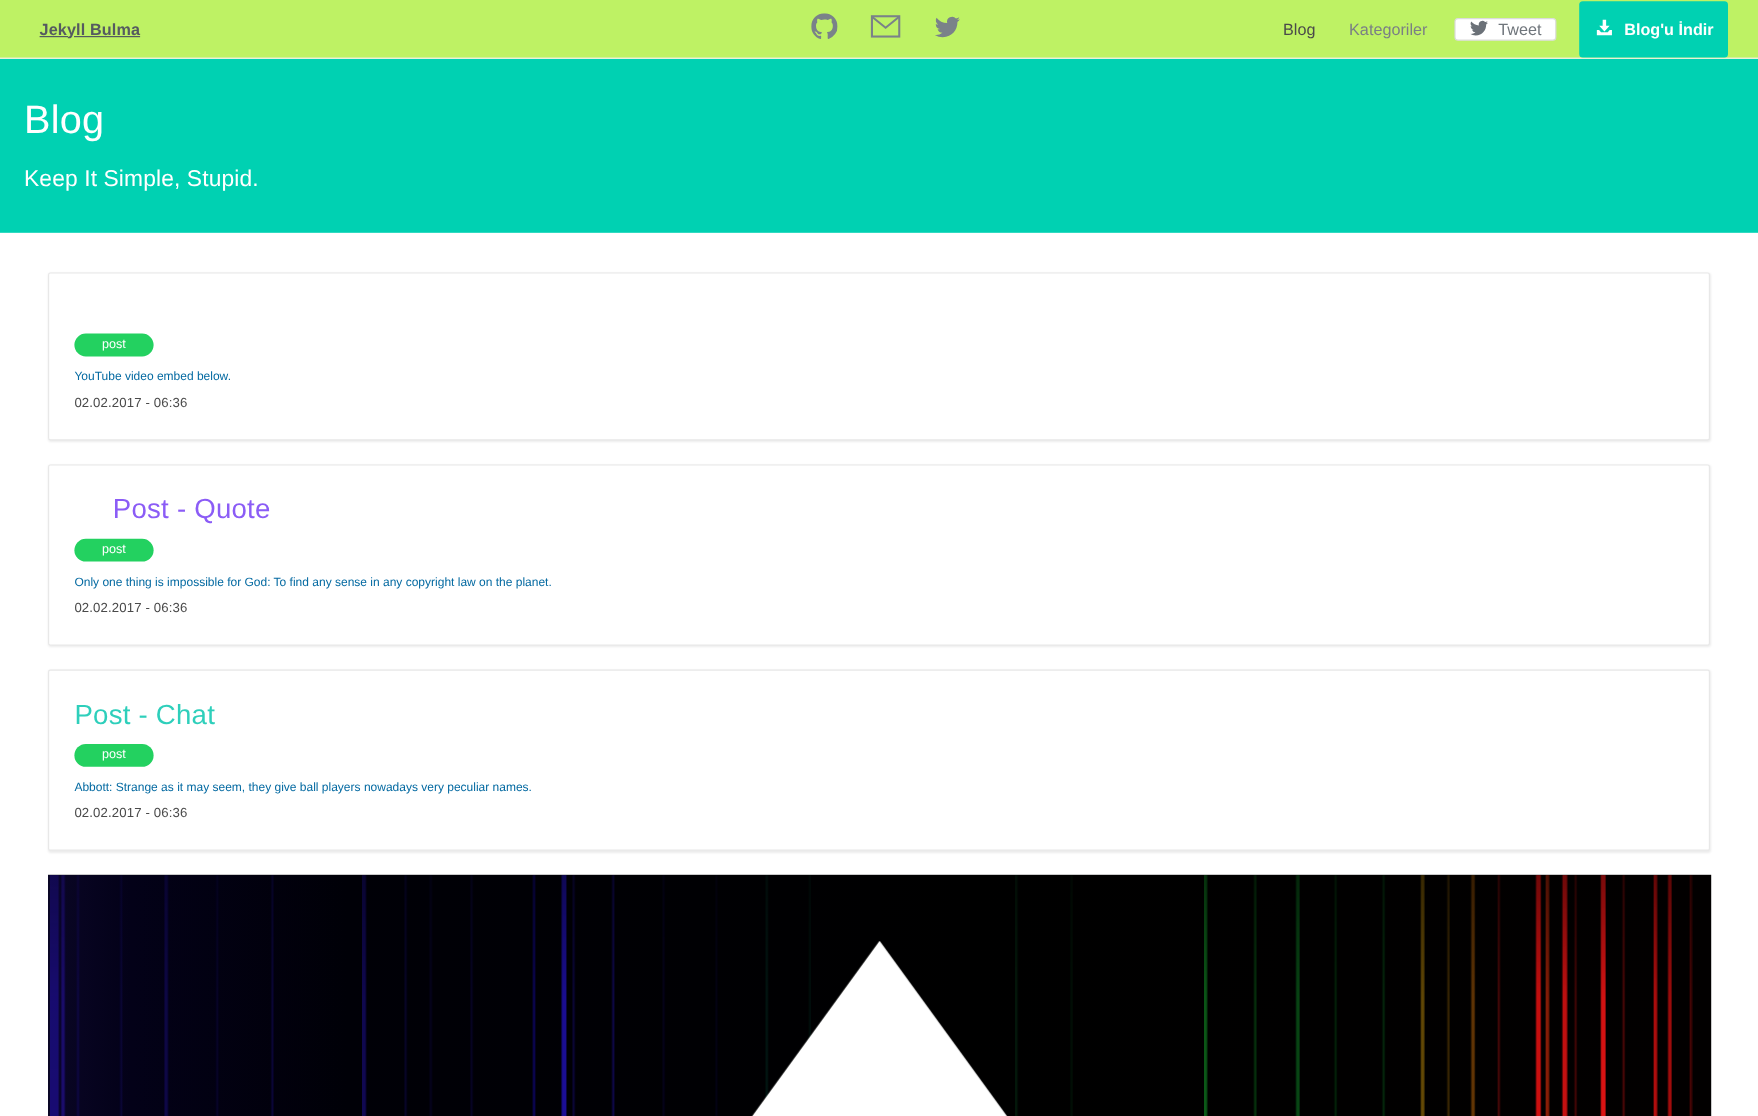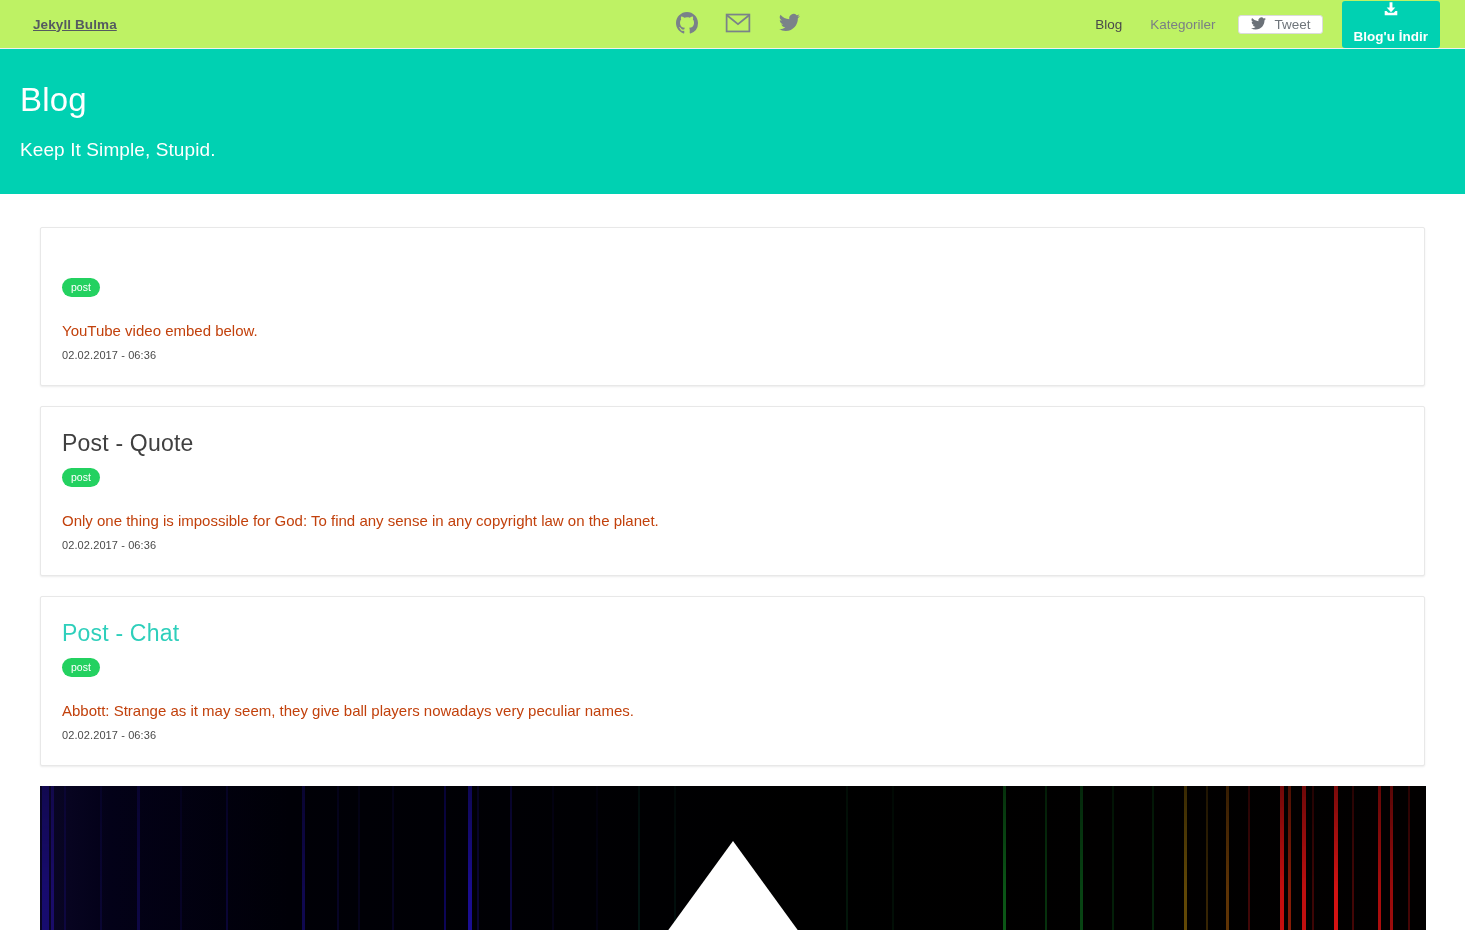--- a/index.html
+++ b/index.html
@@ -81,21 +81,20 @@
     margin-left: 19px;
     border: none;
     border-radius: 3px;
     background: #00d1b2;
     font-size: 13.5px;
     font-weight: bold;
     color: #ffffff;
     cursor: pointer;
     white-space: nowrap;
     font-family: inherit;
-    flex-direction: column;
   }
 
   
   .hero {
     height: 145px;
     background: #00d1b2;
     display: flex;
     flex-direction: column;
     justify-content: center;
     padding-left: 20px;
@@ -129,37 +128,37 @@
   }
   .card-title {
     font-size: 23px;
     font-weight: 300;
     text-decoration: none;
     display: inline-block;
     line-height: 1.25;
     letter-spacing: 0.2px;
   }
   .card-title.teal { color: #2ecfbb; }
-  .card-title.dark { color: #404040; }
+  .card-title.dark { color: #8b5cf6; margin-left: 32px; }
   .tag {
     display: inline-block;
     margin-top: 10px;
     background: #23d160;
     color: #ffffff;
     font-size: 10.5px;
     line-height: 19px;
     height: 19px;
-    padding: 0 9px;
+    padding: 0 23px;
     border-radius: 10px;
     vertical-align: middle;
   }
   .card-excerpt {
-    margin-top: 23px;
-    font-size: 15px;
-    color: #c2410c;
+    margin-top: 11px;
+    font-size: 10px;
+    color: #0369a1;
     line-height: 1.4;
   }
   .card-date {
     margin-top: 8px;
     font-size: 11px;
     color: #4a4a4a;
     letter-spacing: 0.1px;
   }
 
   

